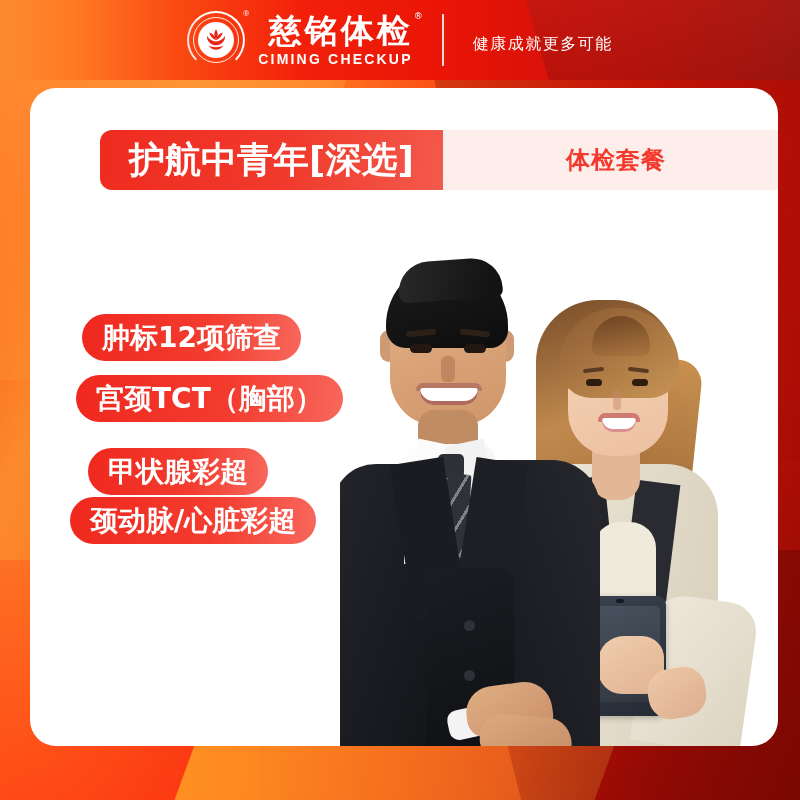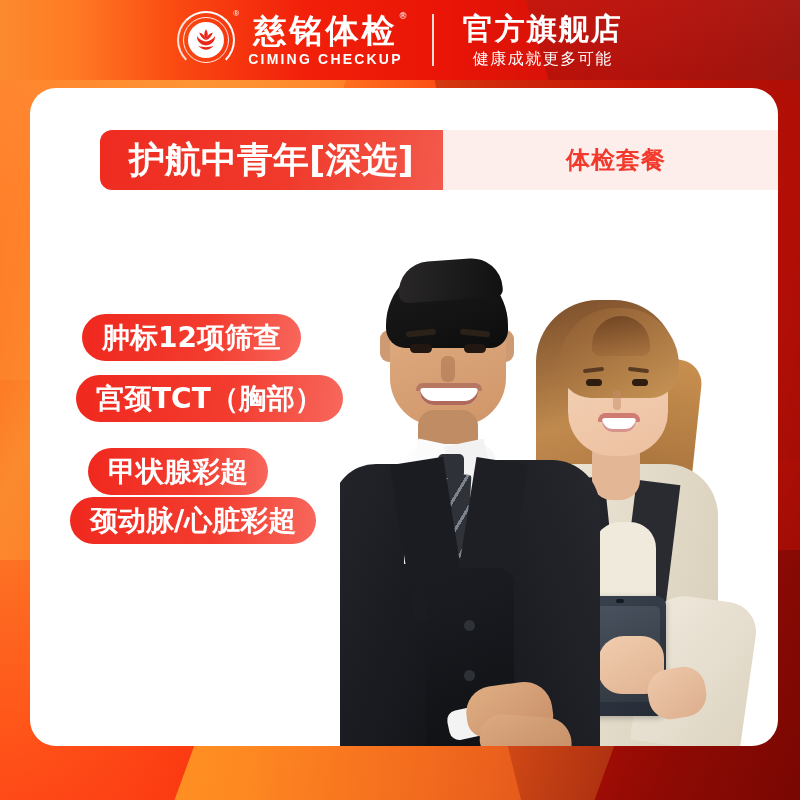--- a/index.html
+++ b/index.html
@@ -130,21 +130,21 @@
     position: absolute;
     right: -4px; top: -1px;
     font-size: 8px;
     color: #ffffff;
     line-height: 1;
   }
 
   .brand-block {
     display: flex;
     flex-direction: column;
-    align-items: center;
+    align-items: flex-end;
     line-height: 1;
   }
   .brand-cn {
     position: relative;
     font-size: 33px;
     font-weight: bold;
     color: #ffffff;
     letter-spacing: 3px;
     font-family: "DejaVu Sans", "Liberation Sans", sans-serif;
   }
@@ -497,21 +497,20 @@
       <div class="brand-block">
         <div class="brand-cn">
           <span>慈铭体检</span><span class="sup">®</span>
         </div>
         <div class="brand-en">CIMING CHECKUP</div>
       </div>
 
       <div class="header-divider"></div>
 
       <div class="store-block">
-        <div class="store-title">官方旗舰店</div>
         <div class="store-sub">健康成就更多可能</div>
       </div>
 
     </div>
   </div>
 
   <div class="card">
 
     <div class="title-banner">
       <div class="title-left">

